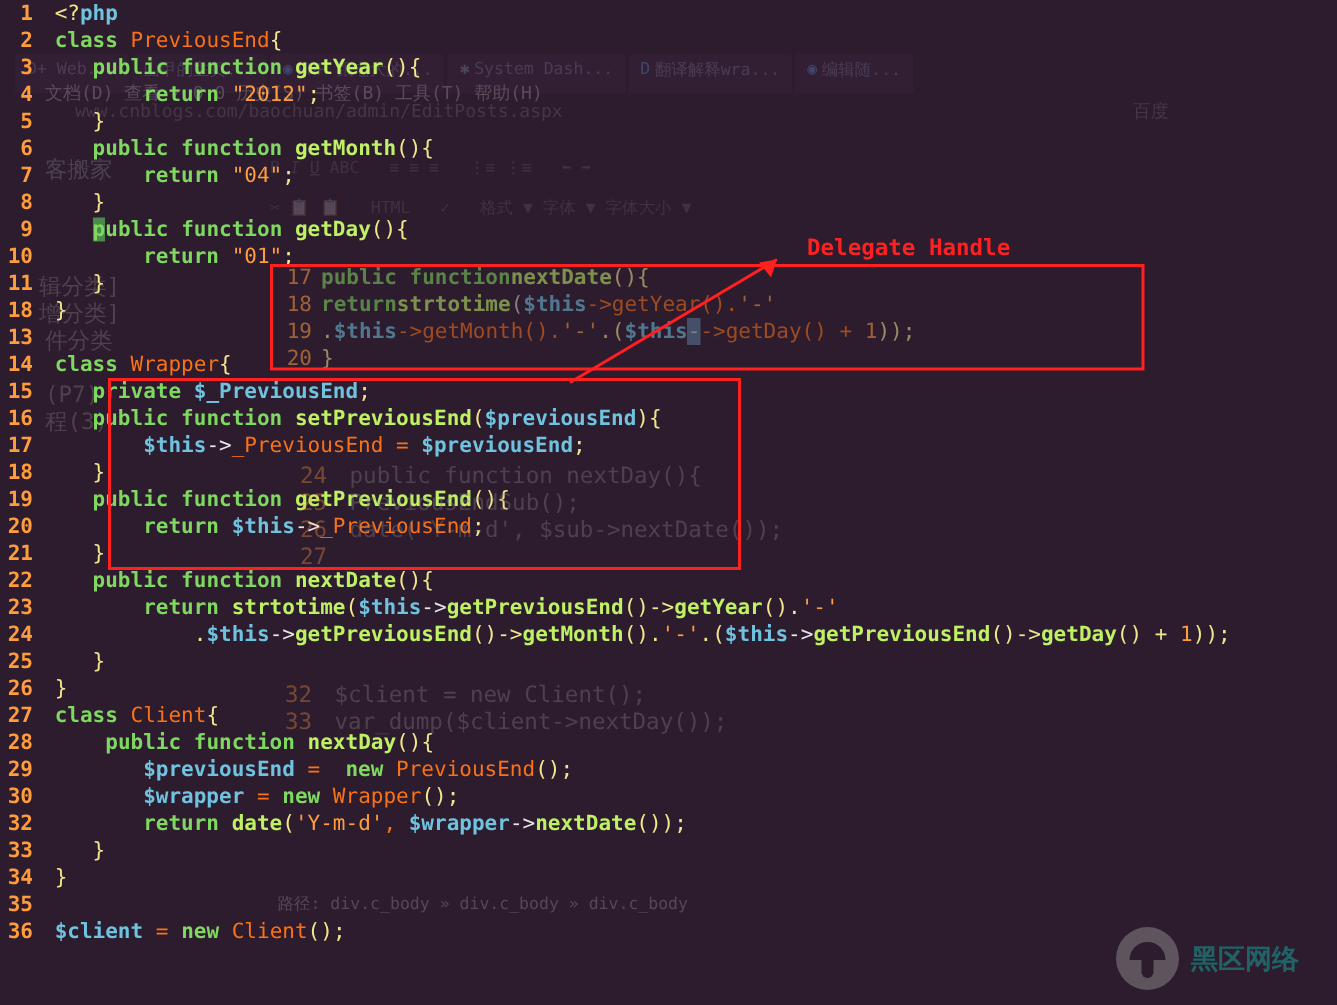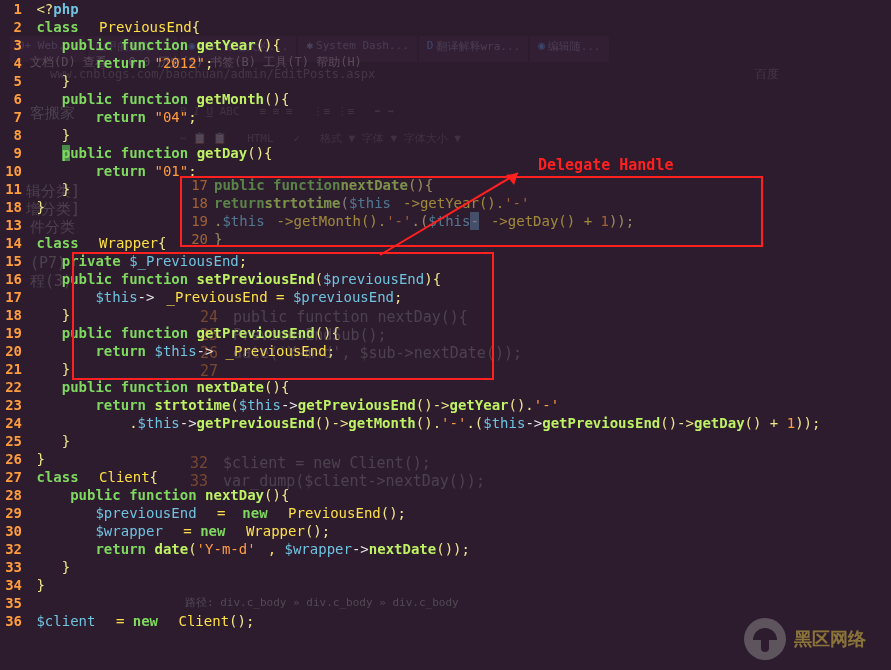--- a/index.html
+++ b/index.html
@@ -78,26 +78,26 @@
   padding-right: 6px;
   color: #ff9d3c;
   font-weight: bold;
   user-select: none;
 }
 .code {
   flex: 1;
 }
 .kw { color: #7fd85f; font-weight: bold; }
 .st { color: #ff9d3c; }
-.var { color: #6fc3df; font-weight: normal; }
+.var { color: #6fc3df; font-weight: bold; }
 .func { color: #bef264; font-weight: bold; }
 .pn { color: #f0e68c; }
 .op { color: #e6e6e6; }
 .num { color: #ff9d3c; }
-.cl { color: #fde047; margin-left: 12px; }
+.cl { color: #f97316; }
 .tag { color: #6fc3df; font-weight: bold; }
 .hl { background: #4a8a4a; }
 .red-box1 {
   position: absolute;
   top: 252px;
   left: 72px;
   width: 422px;
   height: 128px;
   border: 2px solid #ff2020;
   pointer-events: none;
@@ -169,21 +169,21 @@
 .watermark-icon::after {
   content: '';
   position: absolute;
   top: 22px; left: 17px;
   width: 8px; height: 12px;
   background: #2d1b2e;
   border-radius: 0 0 4px 4px;
 }
 .watermark-text {
   font-size: 18px;
-  color: #fde047;
+  color: #14b8a6;
   font-weight: bold;
 }
 .breadcrumb-bg {
   position: absolute;
   top: 595px;
   left: 185px;
   font-size: 11px;
   color: #777;
   opacity: 0.5;
 }

